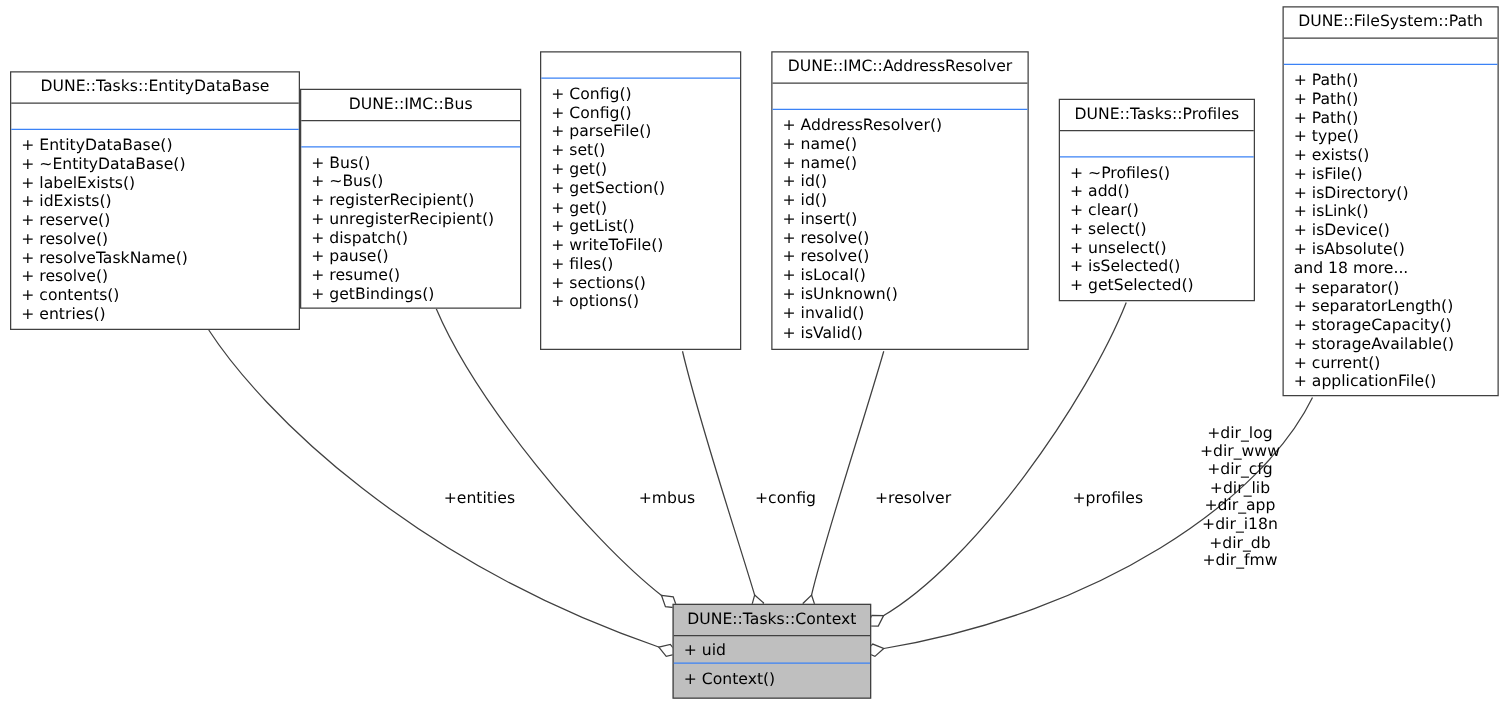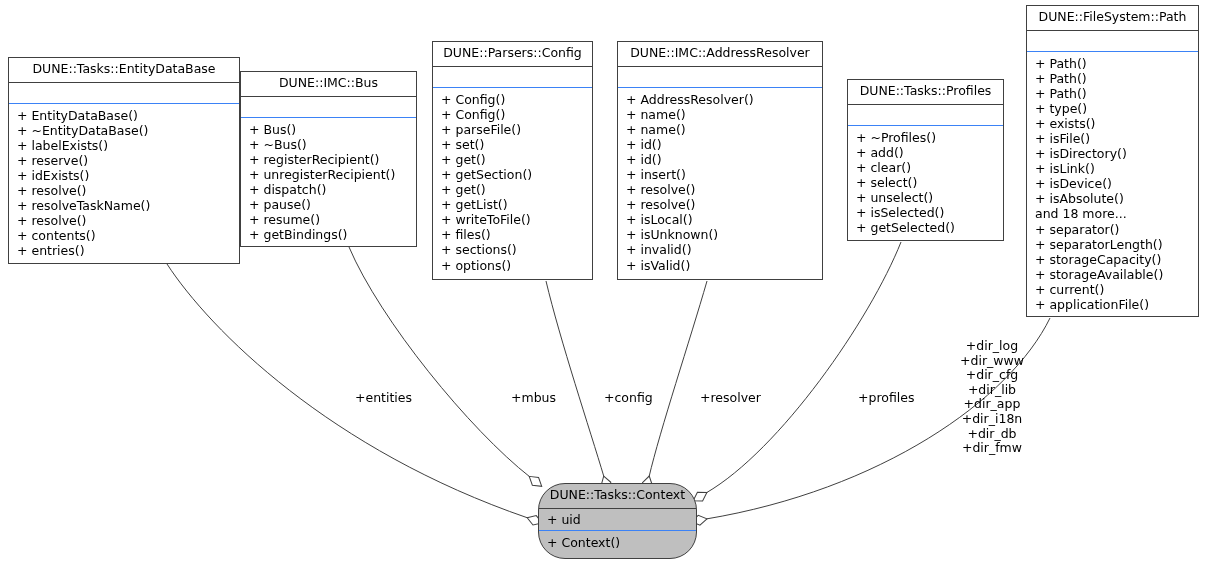--- a/index.html
+++ b/index.html
@@ -110,22 +110,22 @@
     </svg>
 
   <div id="nodes-layer">
       <div class="uml-node" style="left: 8px; top: 57px; width: 232px; height: 207px;">
         <div class="node-title">DUNE::Tasks::EntityDataBase</div>
         <div class="node-attrs empty"></div>
         <div class="node-ops">
           <div class="member">+ EntityDataBase()</div>
           <div class="member">+ ~EntityDataBase()</div>
           <div class="member">+ labelExists()</div>
+          <div class="member">+ idExists()</div>
           <div class="member">+ reserve()</div>
-          <div class="member">+ idExists()</div>
           <div class="member">+ resolve()</div>
           <div class="member">+ resolveTaskName()</div>
           <div class="member">+ resolve()</div>
           <div class="member">+ contents()</div>
           <div class="member">+ entries()</div>
         </div>
       </div>
       <div class="uml-node" style="left: 240px; top: 71px; width: 177px; height: 176px;">
         <div class="node-title">DUNE::IMC::Bus</div>
         <div class="node-attrs empty"></div>
@@ -134,21 +134,20 @@
           <div class="member">+ ~Bus()</div>
           <div class="member">+ registerRecipient()</div>
           <div class="member">+ unregisterRecipient()</div>
           <div class="member">+ dispatch()</div>
           <div class="member">+ pause()</div>
           <div class="member">+ resume()</div>
           <div class="member">+ getBindings()</div>
         </div>
       </div>
       <div class="uml-node" style="left: 432px; top: 41px; width: 161px; height: 239px;">
-        <div class="node-title">DUNE::Parsers::Config</div>
         <div class="node-attrs empty"></div>
         <div class="node-ops">
           <div class="member">+ Config()</div>
           <div class="member">+ Config()</div>
           <div class="member">+ parseFile()</div>
           <div class="member">+ set()</div>
           <div class="member">+ get()</div>
           <div class="member">+ getSection()</div>
           <div class="member">+ get()</div>
           <div class="member">+ getList()</div>
@@ -205,21 +204,21 @@
           <div class="member">+ isAbsolute()</div>
           <div class="member">and 18 more...</div>
           <div class="member">+ separator()</div>
           <div class="member">+ separatorLength()</div>
           <div class="member">+ storageCapacity()</div>
           <div class="member">+ storageAvailable()</div>
           <div class="member">+ current()</div>
           <div class="member">+ applicationFile()</div>
         </div>
       </div>
-      <div class="uml-node highlight" style="left: 538px; top: 483px; width: 159px; height: 76px; border-radius: 27px;">
+      <div class="uml-node highlight" style="left: 538px; top: 483px; width: 159px; height: 76px;">
         <div class="node-title">DUNE::Tasks::Context</div>
         <div class="node-attrs">
           <div class="member">+ uid</div>
         </div>
         <div class="node-ops">
           <div class="member">+ Context()</div>
         </div>
       </div>
     </div>
   <div id="labels-layer">

